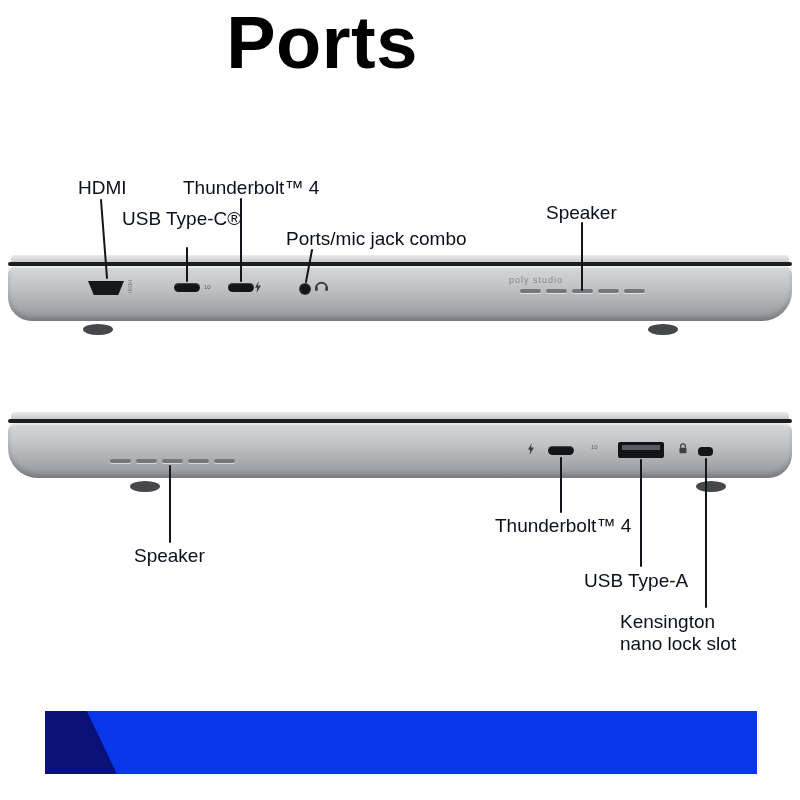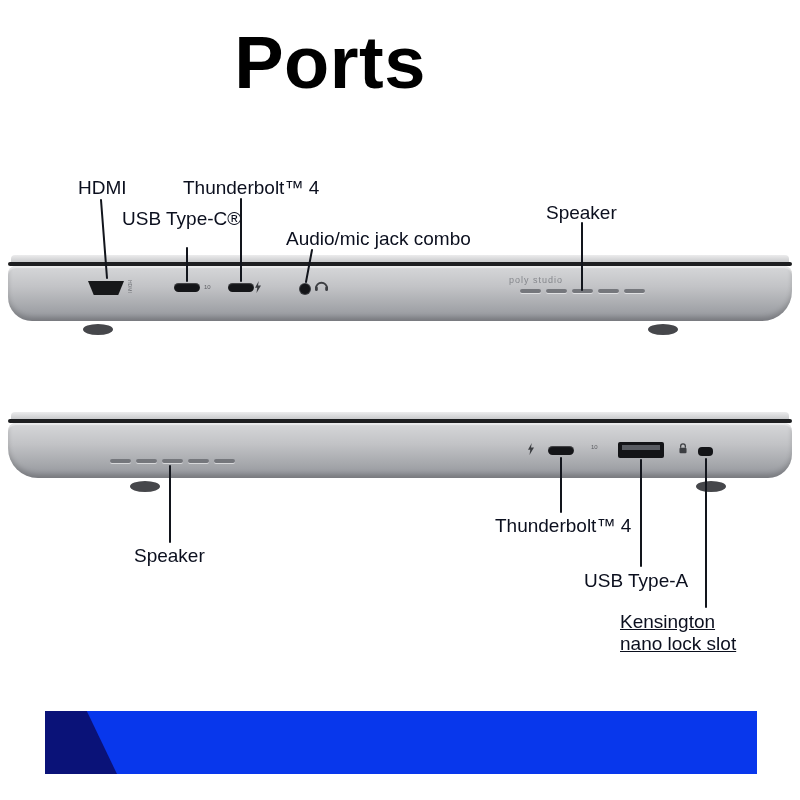--- a/index.html
+++ b/index.html
@@ -1,27 +1,27 @@
 <!DOCTYPE html>
 <html><head>
 <meta charset="utf-8">
 <style>
   html,body{margin:0;padding:0;}
   body{
     width:800px;height:800px;position:relative;overflow:hidden;
     background:#ffffff;font-family:"Liberation Sans", sans-serif;
   }
   .page-title{
-    position:absolute;top:20px;left:0;width:644px;text-align:center;
-    font-size:74px;font-weight:bold;color:#000;letter-spacing:0.5px;margin:0;padding-left:8px;
+    position:absolute;top:0;left:0;width:644px;text-align:center;
+    font-size:74px;font-weight:bold;color:#000;letter-spacing:0.5px;margin:0;
   }
   .callout{
     position:absolute;font-size:19px;color:#0b0f1e;white-space:nowrap;line-height:1.15;
   }
-  .callout.wrap{white-space:normal;width:128px;text-decoration:underline;}
+  .callout.wrap{white-space:normal;width:128px;}
   
   .laptop{position:absolute;left:8px;width:784px;height:78px;}
   .laptop .foot{position:absolute;width:30px;height:11px;border-radius:50%;background:#46474b;z-index:0;}
   .laptop .lid{position:absolute;top:0;left:3px;right:3px;height:7px;z-index:1;
     background:linear-gradient(#ececed,#c9cacc);border-radius:4px 4px 0 0;}
   .laptop .seam{position:absolute;top:7px;left:0;right:0;height:4px;background:#1d1e20;border-radius:2px;z-index:2;}
   .laptop .base{position:absolute;top:11px;left:0;right:0;height:55px;z-index:1;
     background:linear-gradient(180deg,#d6d7d9 0%,#c2c3c6 38%,#a8aaae 72%,#92949a 100%);
     box-shadow:inset 0 -4px 5px rgba(0,0,0,.18), inset 0 2px 1px rgba(255,255,255,.5);}
   .laptop-top{top:255px;}
@@ -55,21 +55,21 @@
     clip-path:polygon(0 0,58% 0,100% 100%,0 100%);}
 </style>
 </head>
 <body>
 
 <h1 class="page-title">Ports</h1>
 
 <div class="callout" style="left:78px;top:177px">HDMI</div>
 <div class="callout" style="left:122px;top:208px">USB Type-C®</div>
 <div class="callout" style="left:183px;top:177px">Thunderbolt™ 4</div>
-<div class="callout" style="left:286px;top:228px">Audio/mic jack combo</div>
+<div class="callout" style="left:286px;top:228px">Ports/mic jack combo</div>
 <div class="callout" style="left:546px;top:202px">Speaker</div>
 
 <div class="laptop laptop-top">
   <div class="foot" style="left:75px;bottom:-2px"></div>
   <div class="foot" style="left:640px;bottom:-2px"></div>
   <div class="lid"></div>
   <div class="seam"></div>
   <div class="base"></div>
 
   <div class="port hdmi-port"></div>

